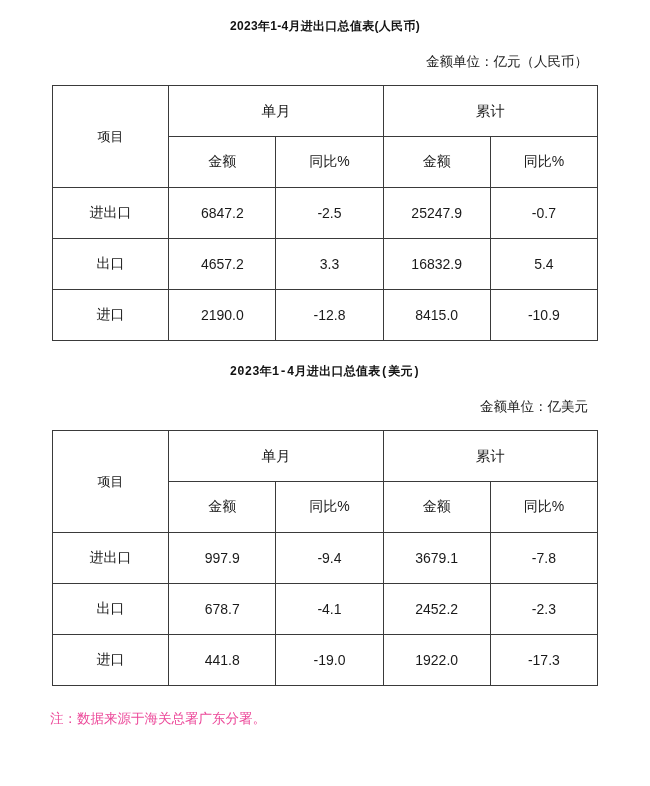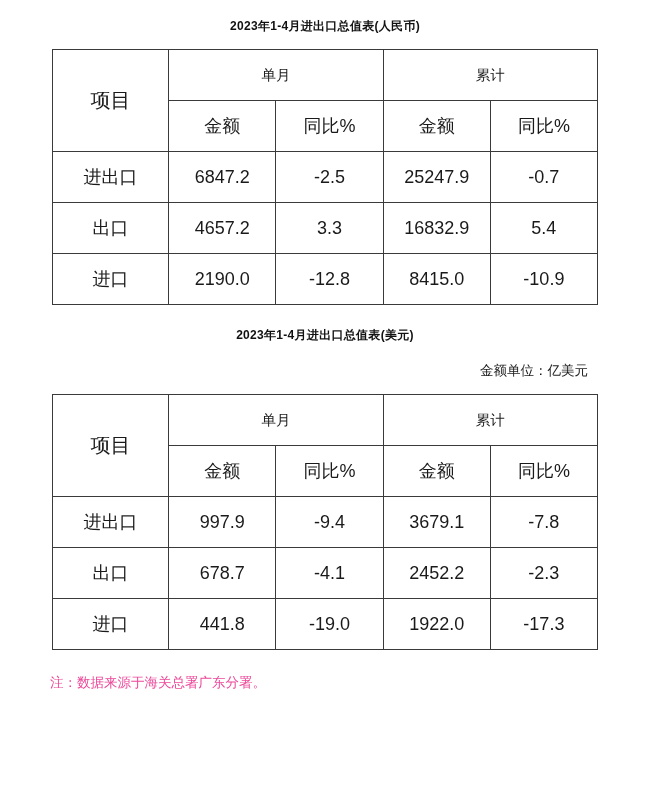--- a/index.html
+++ b/index.html
@@ -21,56 +21,56 @@
     box-sizing: border-box;
   }
   .title {
     text-align: center;
     font-size: 12px;
     font-weight: bold;
     color: #111111;
     letter-spacing: 0.3px;
   }
   #title-1 { margin-top: 18px; }
-  #title-2 { margin-top: 22px; }
+  #title-2 { margin-top: 22px; font-family: Liberation Mono, monospace; }
 
   .unit-line {
     text-align: right;
     font-size: 13.5px;
     color: #1a1a1a;
     padding-right: 62px;
     margin-top: 18px;
   }
 
   table.data-table {
     border-collapse: collapse;
     width: 546px;
     margin: 14px auto 0 auto;
     table-layout: fixed;
   }
   table.data-table th,
   table.data-table td {
     border: 1px solid #3a3a3a;
     text-align: center;
     vertical-align: middle;
-    font-size: 18px;
+    font-size: 14px;
     font-weight: normal;
     color: #1a1a1a;
     padding: 0;
     height: 50px;
   }
   table.data-table th.group-head {
     height: 50px;
     font-size: 14.5px;
   }
   table.data-table th.sub-head {
     height: 50px;
   }
   table.data-table th.item-head {
-    font-size: 20px;
+    font-size: 13px;
   }
   td.row-label {
     font-size: 14.5px;
   }
   .col-item { width: 116px; }
   .col-val  { width: 107px; }
 
   .note {
     font-size: 13.5px;
     color: #ec4899;
@@ -78,20 +78,21 @@
     padding-left: 50px;
   }
 </style>
 </head>
 <body>
 
 <div class="page">
 
   <div class="title" id="title-1">2023年1-4月进出口总值表(人民币)</div>
 
+  <div class="unit-line">金额单位：亿元（人民币）</div>
 
   <table class="data-table">
     <colgroup>
       <col class="col-item">
         <col class="col-val">
         <col class="col-val">
         <col class="col-val">
         <col class="col-val">
     </colgroup>
     <thead>

